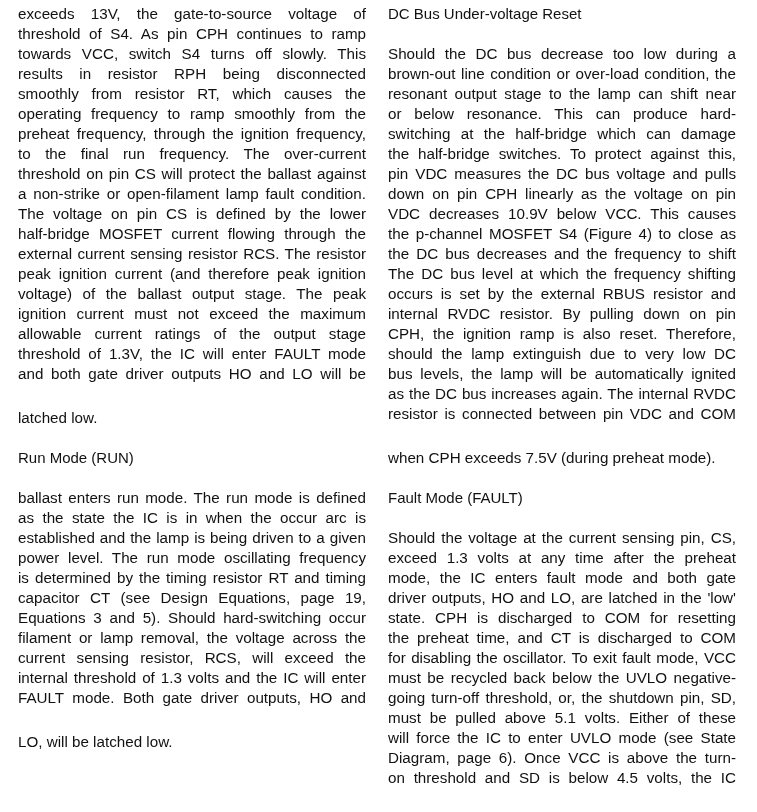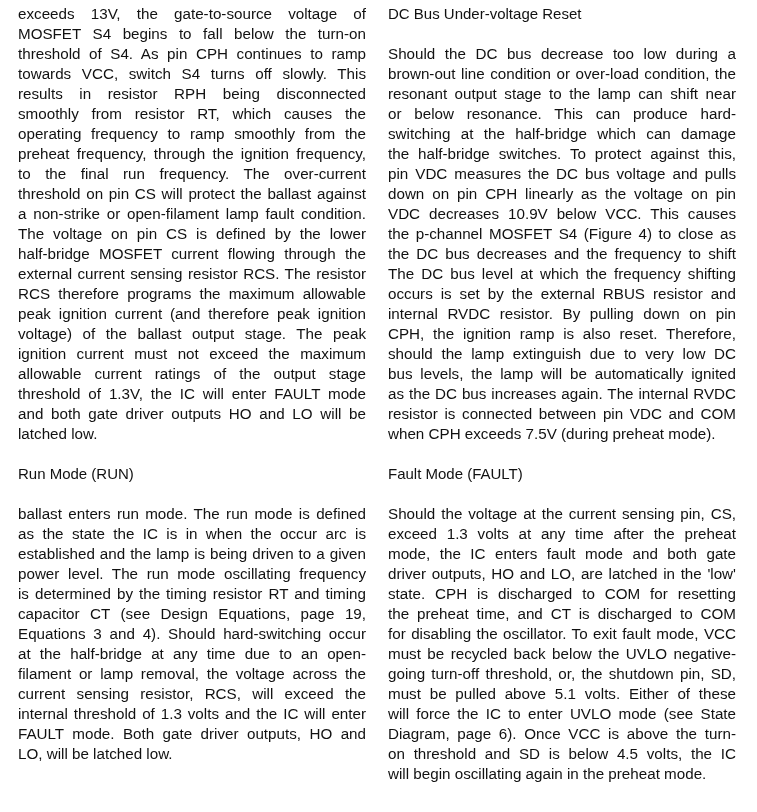--- a/index.html
+++ b/index.html
@@ -1,65 +1,62 @@
 <!DOCTYPE html>
 <html><head>
 <meta charset="utf-8">
 <style>
   html, body { margin:0; padding:0; background:#ffffff; }
   body { width:757px; height:812px; position:relative; overflow:hidden; color:#111; font-family:"Liberation Sans", sans-serif; }
   .col { position:absolute; top:4px; }
   .col-left { left:18px; width:348px; }
   .col-right { left:388px; width:348px; }
   .line { display:block; height:20px; line-height:20px; font-size:15.2px; text-align:justify; text-align-last:justify; white-space:nowrap; overflow:visible; }
-  .line.last { text-align-last:left; }
+  .line.last { text-align-last:left;margin-top:24px; }
   .heading { font-weight:normal; font-size:15px; height:20px; line-height:20px; }
   .gap { height:20px; }
   .indent { padding-left:17px; }
 </style>
 </head>
 <body>
 
 <div class="col col-left">
   <div id="left-cont">
       <div class="line">exceeds 13V, the gate-to-source voltage of</div>
-      <div class="line">MOSFET S4 begins to fall below the turn-on</div>
       <div class="line">threshold of S4. As pin CPH continues to ramp</div>
       <div class="line">towards VCC, switch S4 turns off slowly. This</div>
       <div class="line">results in resistor RPH being disconnected</div>
       <div class="line">smoothly from resistor RT, which causes the</div>
       <div class="line">operating frequency to ramp smoothly from the</div>
       <div class="line">preheat frequency, through the ignition frequency,</div>
       <div class="line">to the final run frequency. The over-current</div>
       <div class="line">threshold on pin CS will protect the ballast against</div>
       <div class="line">a non-strike or open-filament lamp fault condition.</div>
       <div class="line">The voltage on pin CS is defined by the lower</div>
       <div class="line">half-bridge MOSFET current flowing through the</div>
       <div class="line">external current sensing resistor RCS. The resistor</div>
-      <div class="line">RCS therefore programs the maximum allowable</div>
       <div class="line">peak ignition current (and therefore peak ignition</div>
       <div class="line">voltage) of the ballast output stage. The peak</div>
       <div class="line">ignition current must not exceed the maximum</div>
       <div class="line">allowable current ratings of the output stage</div>
       <div class="line">threshold of 1.3V, the IC will enter FAULT mode</div>
       <div class="line">and both gate driver outputs HO and LO will be</div>
       <div class="line last">latched low.</div>
     </div>
   <div class="gap"></div>
   <div class="heading">Run Mode (RUN)</div>
   <div class="gap"></div>
   <div id="left-run">
       <div class="line">ballast enters run mode. The run mode is defined</div>
       <div class="line">as the state the IC is in when the occur arc is</div>
       <div class="line">established and the lamp is being driven to a given</div>
       <div class="line">power level. The run mode oscillating frequency</div>
       <div class="line">is determined by the timing resistor RT and timing</div>
       <div class="line">capacitor CT (see Design Equations, page 19,</div>
-      <div class="line">Equations 3 and 4). Should hard-switching occur</div>
-      <div class="line">at the half-bridge at any time due to an open-</div>
+      <div class="line">Equations 3 and 5). Should hard-switching occur</div>
       <div class="line">filament or lamp removal, the voltage across the</div>
       <div class="line">current sensing resistor, RCS, will exceed the</div>
       <div class="line">internal threshold of 1.3 volts and the IC will enter</div>
       <div class="line">FAULT mode. Both gate driver outputs, HO and</div>
       <div class="line last">LO, will be latched low.</div>
     </div>
 </div>
 
 <div class="col col-right">
   <div class="heading">DC Bus Under-voltage Reset</div>

